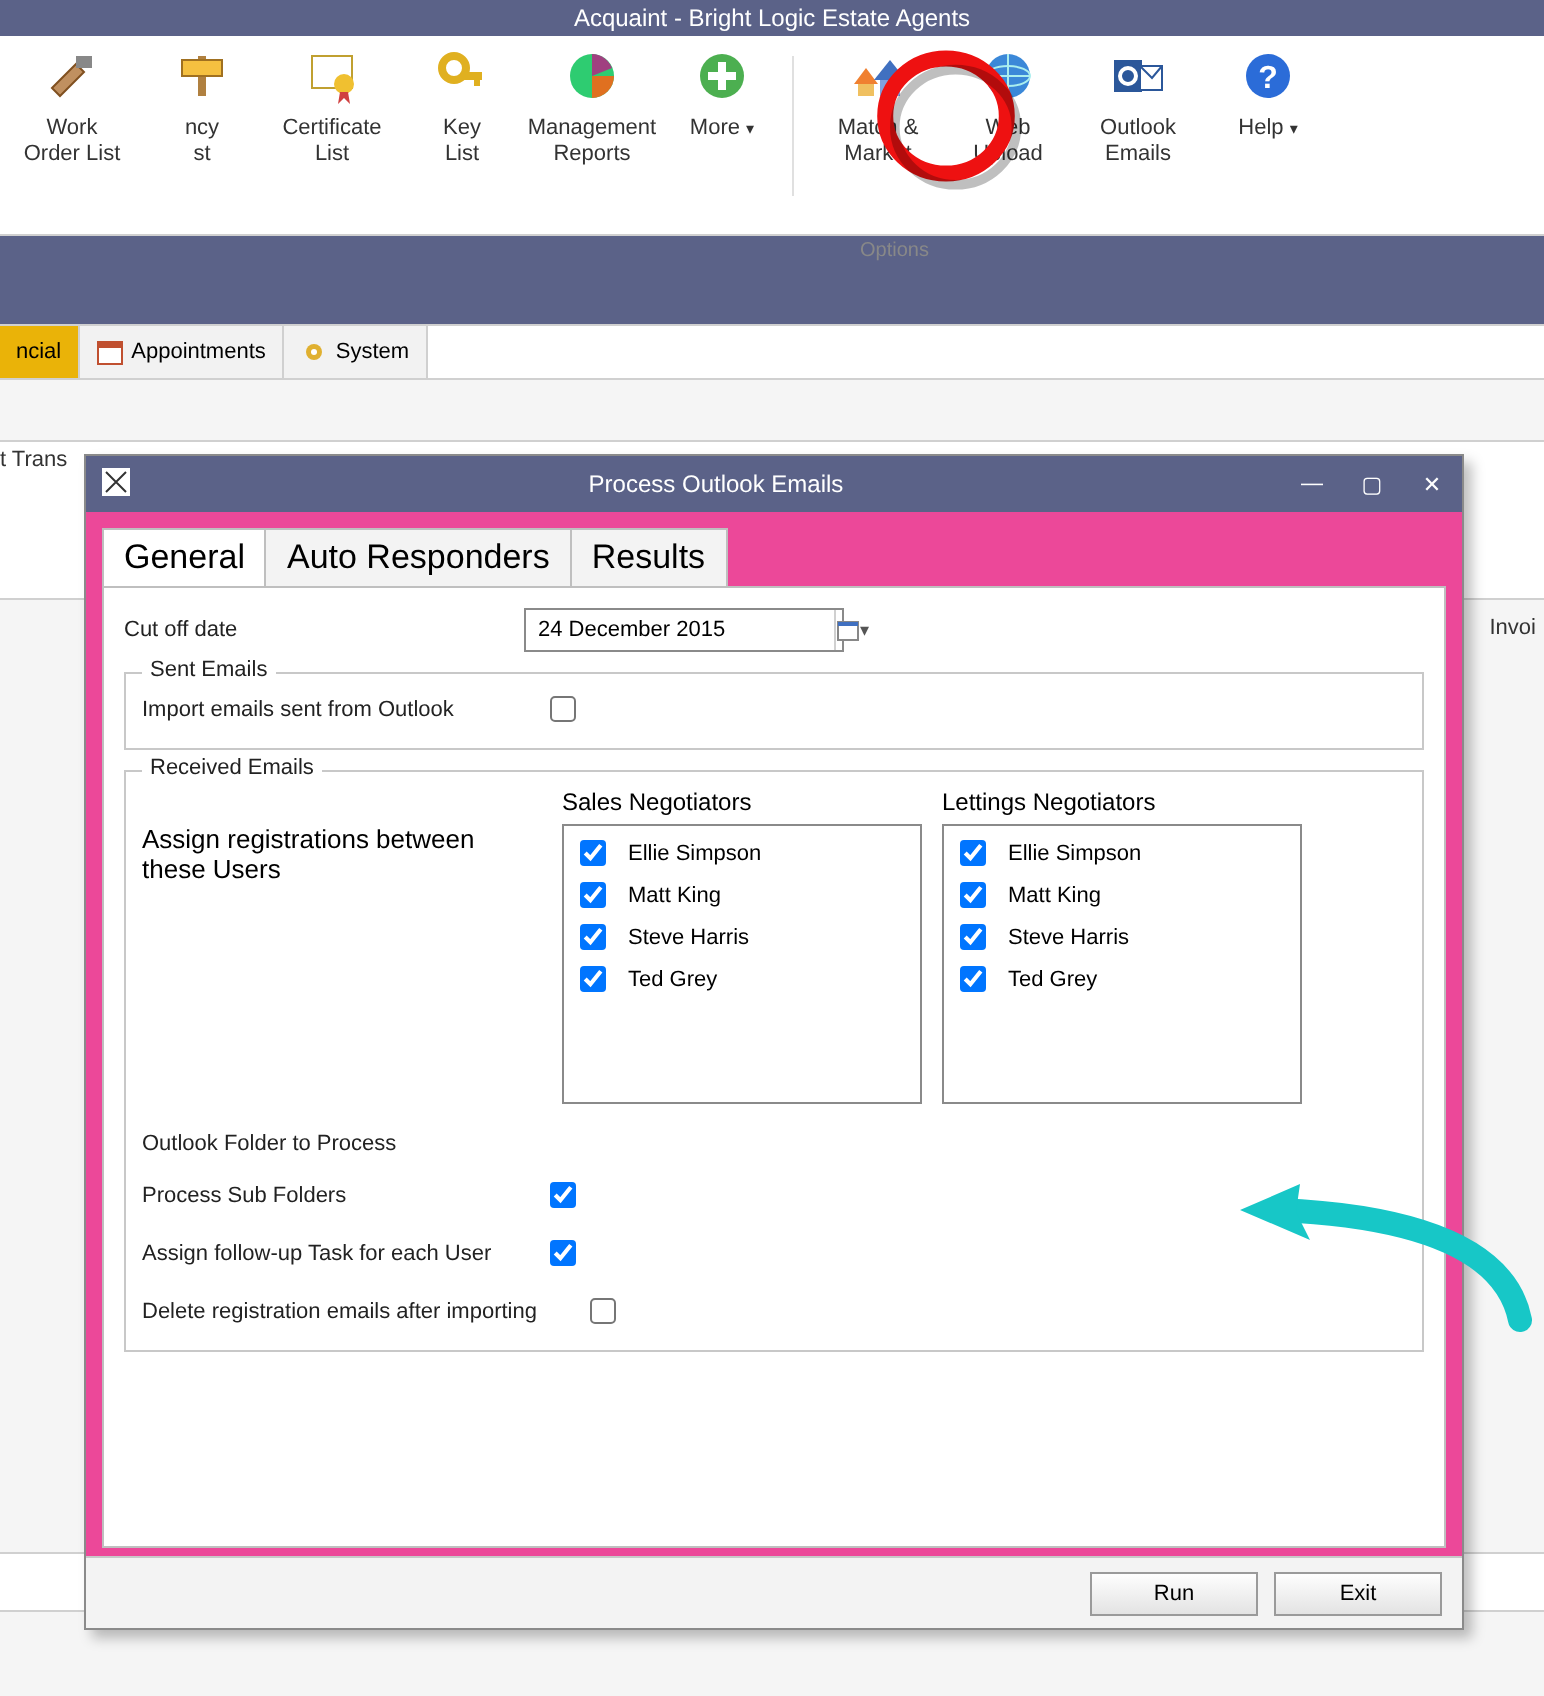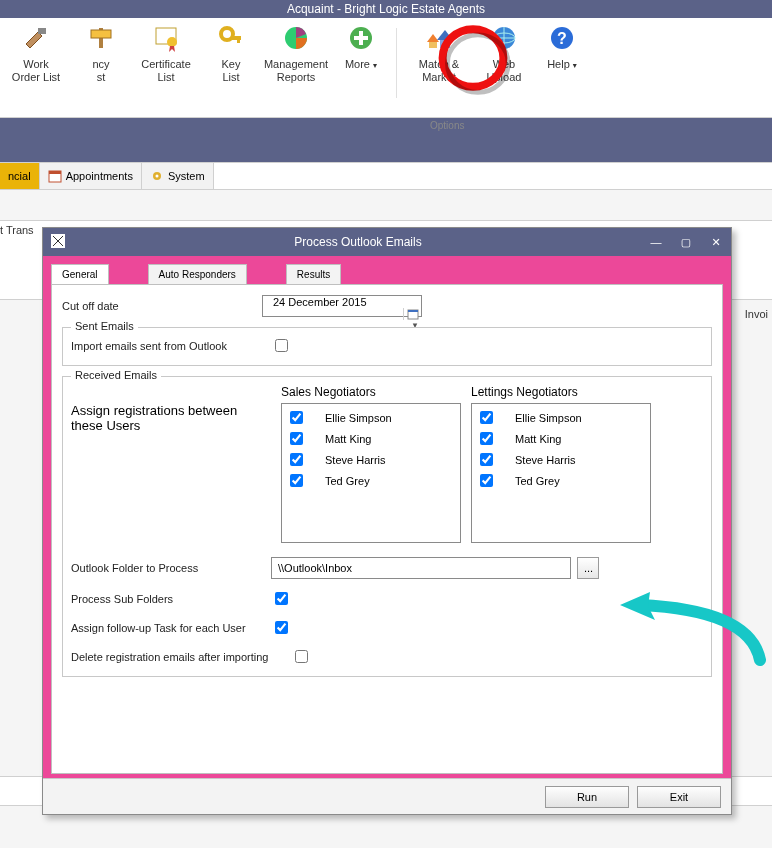--- a/index.html
+++ b/index.html
@@ -37,39 +37,39 @@
 
   
   .dialog { position:absolute; top:227px; left:42px; width:690px; height:588px; background:#ec4899; border:1px solid #8a8a8a; box-shadow:4px 4px 6px rgba(0,0,0,.25); display:flex; flex-direction:column; }
   .dlg-title { height:28px; background:#5b6288; color:#fff; display:flex; align-items:center; font-size:12px; }
   .dlg-title-icon { width:20px; height:20px; margin:0 6px; }
   .dlg-title-text { flex:1; text-align:center; }
   .dlg-title-buttons { display:flex; }
   .dlg-tbtn { width:30px; height:28px; color:#fff; display:flex; align-items:center; justify-content:center; cursor:pointer; font-size:11px; }
 
   .dlg-client { flex:1; padding:8px 8px 4px 8px; display:flex; flex-direction:column; }
-  .tabctl { display:flex; font-size:10px;gap:40px; }
+  .tabctl { display:flex; font-size:17px; }
   .tabctl .t { padding:4px 10px; border:1px solid #bfbfbf; border-bottom:none; background:#f3f3f3; cursor:pointer; margin-right:-1px; }
   .tabctl .t.active { background:#fff; position:relative; z-index:2; }
   .tabpage { border:1px solid #bfbfbf; background:#fff; flex:1; padding:10px 10px 10px 10px; position:relative; }
 
   .row { display:flex; align-items:center; font-size:11px; color:#222; margin-bottom:10px; }
   .row .lbl { width:200px; }
   .row .ctl { }
 
-  .date-combo { display:flex; align-items:flex-end; border:1px solid #8a8a8a; background:#fff; height:22px; width:160px;flex-direction:column; }
+  .date-combo { display:flex; align-items:flex-start; border:1px solid #8a8a8a; background:#fff; height:22px; width:160px; }
   .date-combo input { border:none; outline:none; flex:1; padding:0 6px; font-size:11px; height:20px; }
   .date-combo .cal { width:18px; height:20px; border-left:1px solid #d0d0d0; display:flex; align-items:center; justify-content:center; cursor:pointer; }
   .date-combo .drop { width:12px; height:20px; display:flex; align-items:center; justify-content:center; cursor:pointer; color:#555; font-size:9px; }
 
   .group { border:1px solid #c8c8c8; padding:8px 8px 10px 8px; margin-bottom:10px; position:relative; }
   .group-legend { position:absolute; top:-8px; left:8px; background:#fff; padding:0 4px; font-size:11px; color:#222; }
   .col-head { font-size:12px; font-weight:normal; margin-bottom:4px; }
   .listbox { border:1px solid #8a8a8a; background:#fff; height:140px; width:180px; padding:4px; overflow:auto; }
-  .listbox label { display:flex; align-items:center; gap:19px; font-size:11px; margin-bottom:2px; }
+  .listbox label { display:flex; align-items:center; gap:8px; font-size:11px; margin-bottom:2px; }
   .listbox input[type=checkbox] { width:13px; height:13px; }
 
   .text-input { border:1px solid #8a8a8a; background:#fff; height:22px; width:300px; padding:0 6px; font-size:11px; }
   .browse-btn { width:22px; height:22px; border:1px solid #9a9a9a; background:linear-gradient(#fff,#e7e7e7); cursor:pointer; font-size:11px; }
 
   .chk { width:13px; height:13px; }
 
   .dlg-footer { height:36px; border-top:1px solid #c8c8c8; display:flex; justify-content:flex-end; align-items:center; gap:8px; padding:0 10px; background:#f3f3f3; }
   .btn { width:84px; height:22px; border:1px solid #9a9a9a; background:linear-gradient(#fefefe,#e3e3e3); font-size:11px; cursor:pointer; }
 
@@ -159,20 +159,31 @@
   </div>
   <div class="ribbon-item narrow">
     <span class="ribbon-icon">
       <svg width="28" height="28">
           <circle cx="14" cy="14" r="11" fill="#3b88d8"></circle>
           <ellipse cx="14" cy="14" rx="11" ry="5" fill="none" stroke="#aee"></ellipse>
           <path d="M14 3 L14 25 M3 14 L25 14" stroke="#aee"></path>
         </svg>
     </span>
     <span class="ribbon-label"><span>Web</span><br><span>Upload</span></span>
+  </div>
+  <div class="ribbon-item">
+    <span class="ribbon-icon">
+      <svg width="28" height="28">
+          <rect x="2" y="6" width="14" height="16" fill="#2b579a"></rect>
+          <circle cx="9" cy="14" r="4" fill="none" stroke="#fff" stroke-width="2"></circle>
+          <rect x="15" y="9" width="11" height="12" fill="#fff" stroke="#2b579a"></rect>
+          <path d="M15 9 L21 15 L26 9" fill="none" stroke="#2b579a"></path>
+        </svg>
+    </span>
+    <span class="ribbon-label"><span>Outlook</span><br><span>Emails</span></span>
   </div>
   <div class="ribbon-item narrow">
     <span class="ribbon-icon">
       <svg width="28" height="28">
           <circle cx="14" cy="14" r="11" fill="#2b6cd8"></circle>
           <text x="14" y="20" font-size="16" fill="#fff" text-anchor="middle" font-weight="bold">?</text>
         </svg>
     </span>
     <span class="ribbon-label"><span>Help</span> <span style="font-size:8px">▾</span></span>
   </div>
@@ -312,24 +323,20 @@
                   <span>Ted Grey</span>
                 </label>
             </div>
           </div>
         </div>
 
         <div style="height:14px"></div>
 
         <div class="row">
           <div class="lbl">Outlook Folder to Process</div>
-          <div class="ctl" style="display:flex; gap:6px; align-items:center;">
-            <input class="text-input" type="text" value="\\Outlook\Inbox" style="">
-            <button class="browse-btn">...</button>
-          </div>
         </div>
         <div class="row">
           <div class="lbl">Process Sub Folders</div>
           <div class="ctl"><input type="checkbox" checked="" class="chk" style=""></div>
         </div>
         <div class="row">
           <div class="lbl">Assign follow-up Task for each User</div>
           <div class="ctl"><input type="checkbox" checked="" class="chk" style=""></div>
         </div>
         <div class="row" style="margin-bottom:0">

